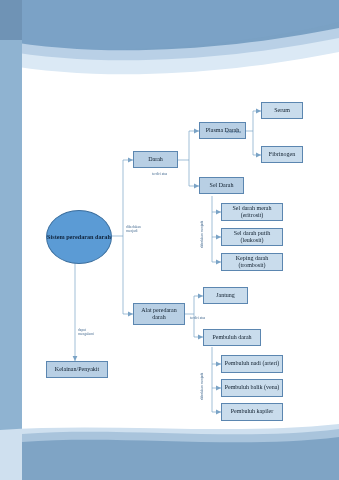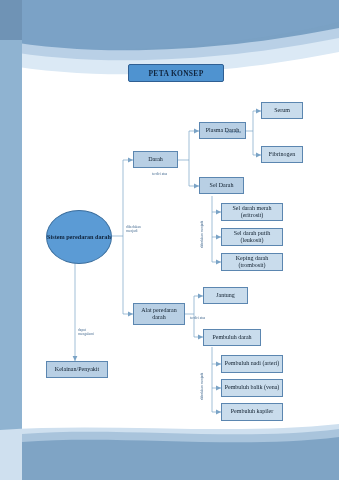--- a/index.html
+++ b/index.html
@@ -150,21 +150,20 @@
       <polygon points="221,262 216,259.6 216,264.4"></polygon>
       <polygon points="203,296 198,293.6 198,298.4"></polygon>
       <polygon points="203,337 198,334.6 198,339.4"></polygon>
       <polygon points="221,364 216,361.6 216,366.4"></polygon>
       <polygon points="221,388 216,385.6 216,390.4"></polygon>
       <polygon points="221,412 216,409.6 216,414.4"></polygon>
       <polygon points="75,361 72.6,356 77.4,356"></polygon>
     </g>
   </svg>
 
-  <div id="title-banner">PETA KONSEP</div>
 
   <div class="oval" style="left:46px;top:210px;width:64px;height:52px;">Sistem peredaran darah</div>
 
   <div class="node" style="left:133px;top:151px;width:45px;height:17px;">Darah</div>
 
   <div class="node" style="left:199px;top:122px;width:47px;height:17px;">Plasma Darah</div>
 
   <div class="node light" style="left:261px;top:102px;width:42px;height:17px;">Serum</div>
 
   <div class="node light" style="left:261px;top:146px;width:42px;height:17px;">Fibrinogen</div>

